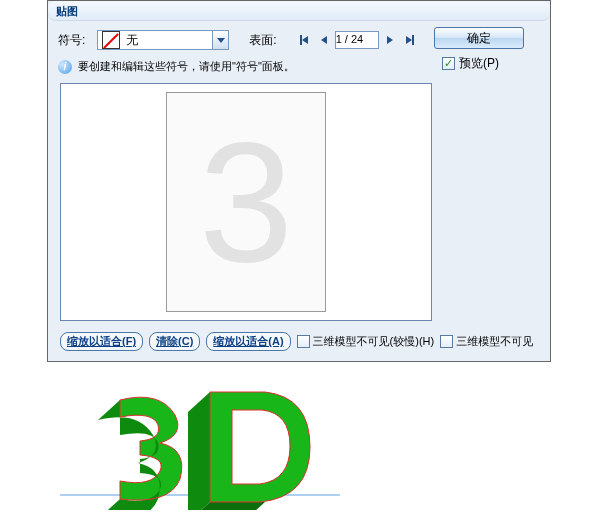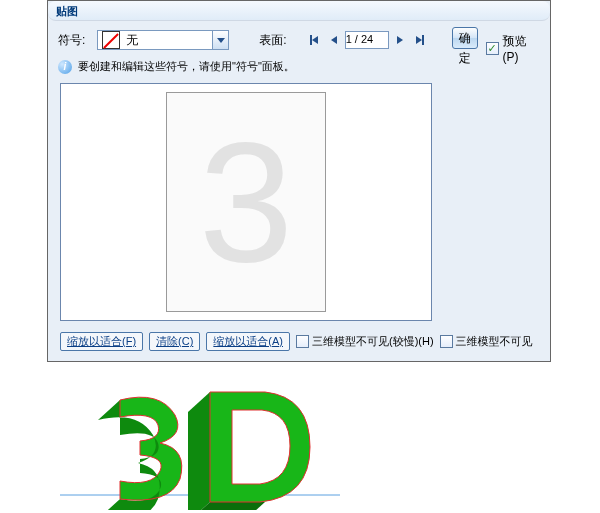--- a/index.html
+++ b/index.html
@@ -87,24 +87,24 @@
   }
   .page-field {
     width: 44px; height: 18px;
     border: 1px solid #7a99bf;
     background: #fff;
     font-size: 11px;
     padding-top: 1px;
   }
   .right-col {
     position: absolute;
-    right: 8px; top: 6px;
+    right: 26px; top: 6px;
     width: 90px;
     display: flex;
-    flex-direction: row;
+    flex-direction: column;
   }
   .win-btn {
     height: 22px;
     border: 1px solid #4a76a8;
     border-radius: 3px;
     background: linear-gradient(#fdfefe,#d5e6f7 48%,#bcd7f0 52%,#d9ebfb);
     text-align: center;
     line-height: 20px;
     cursor: pointer;
   }
@@ -166,27 +166,28 @@
   .bottom-row {
     position: absolute;
     left: 12px;
     bottom: 10px;
     display: flex;
     align-items: center;
     gap: 6px;
   }
   .link-btn {
     border: 1px solid #4a76a8;
-    border-radius: 2px;
+    border-radius: 8px;
     padding: 1px 6px;
     color: #0b3f86;
     text-decoration: underline;
     background: #f4f7fb;
     cursor: pointer;
     font-size: 11px;
+    font-weight: bold;
   }
   .chk-inline {
     display: flex; align-items: center;
     gap: 3px;
     font-size: 11px;
   }
   .caret-down {
     width: 0; height: 0;
     border-left: 4px solid transparent;
     border-right: 4px solid transparent;
@@ -229,21 +230,21 @@
       <span class="label">符号:</span>
 
       <div class="symbol-box">
         <div class="swatch"></div>
         <span class="swatch-label">无</span>
         <div class="dd-btn">
           <div class="caret-down"></div>
         </div>
       </div>
 
-      <span class="label" style="margin-left:18px">表面:</span>
+      <span class="label" style="margin-left:8px">表面:</span>
 
       <div class="nav-group">
         <div class="nav-btn">
           <div class="stack-h">
               <div class="bar-v"></div>
               <div class="tri-l"></div>
             </div>
         </div>
         <div class="nav-btn">
           <div class="tri-l"></div>

